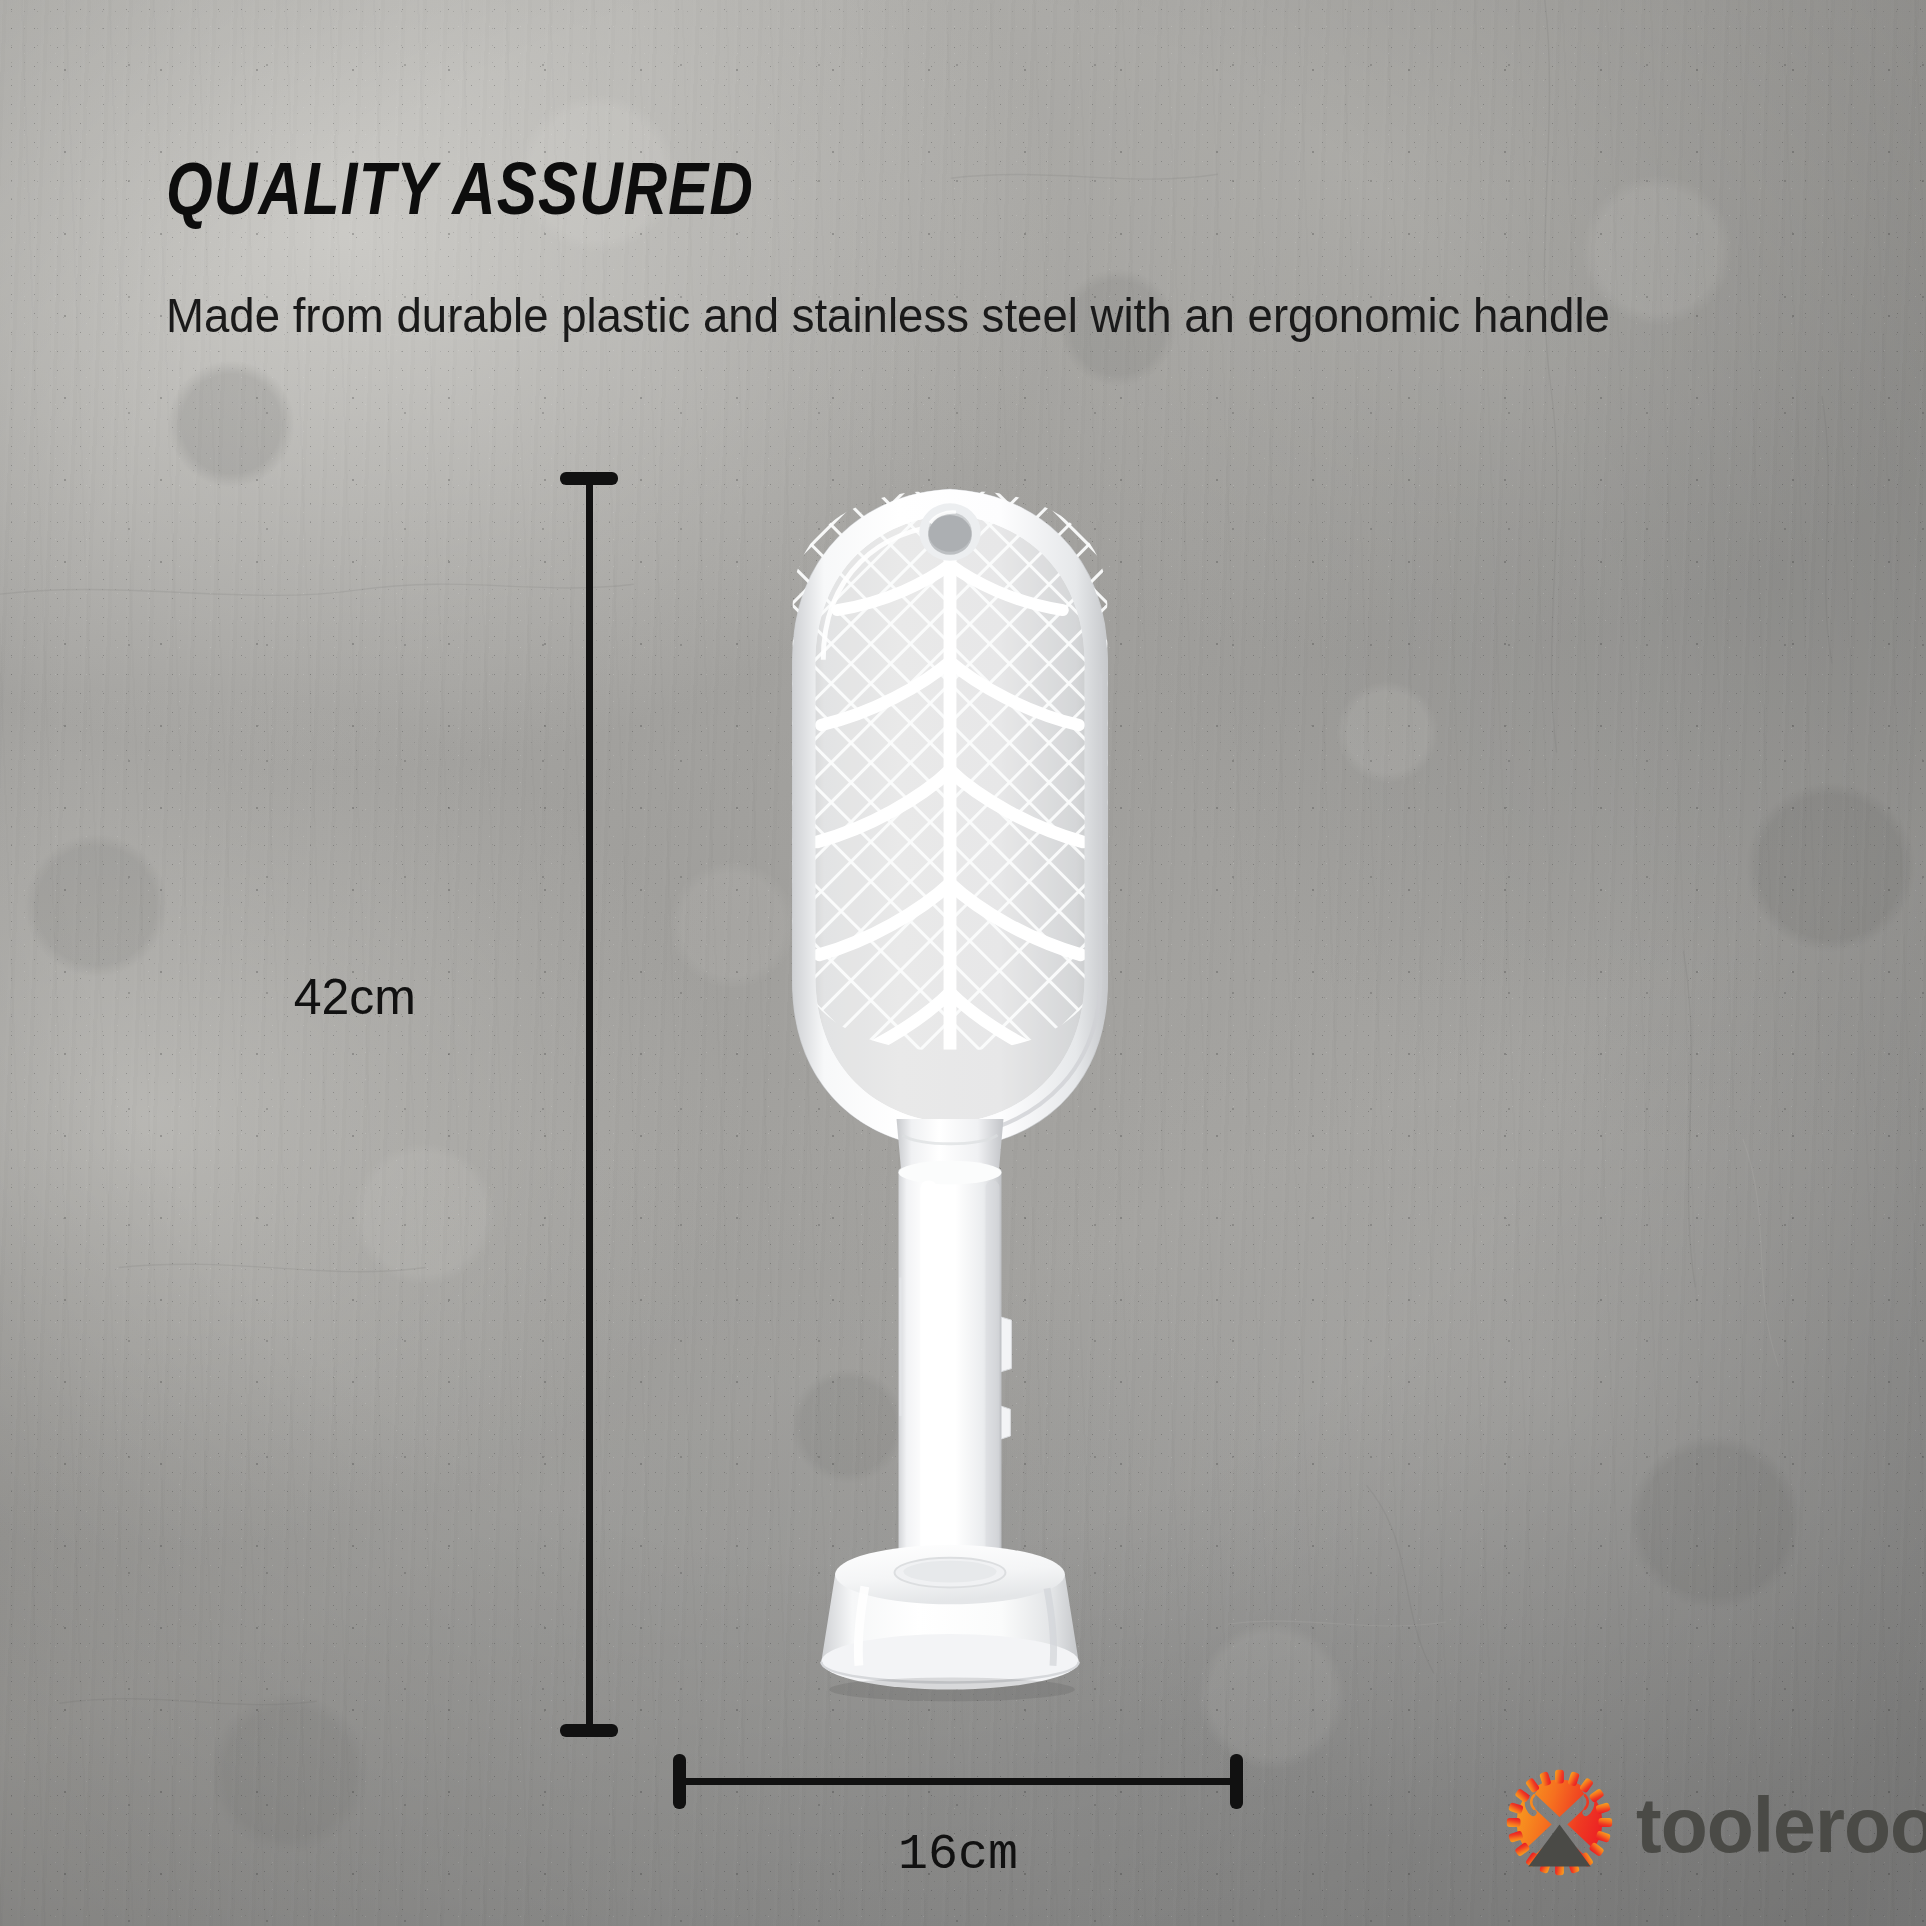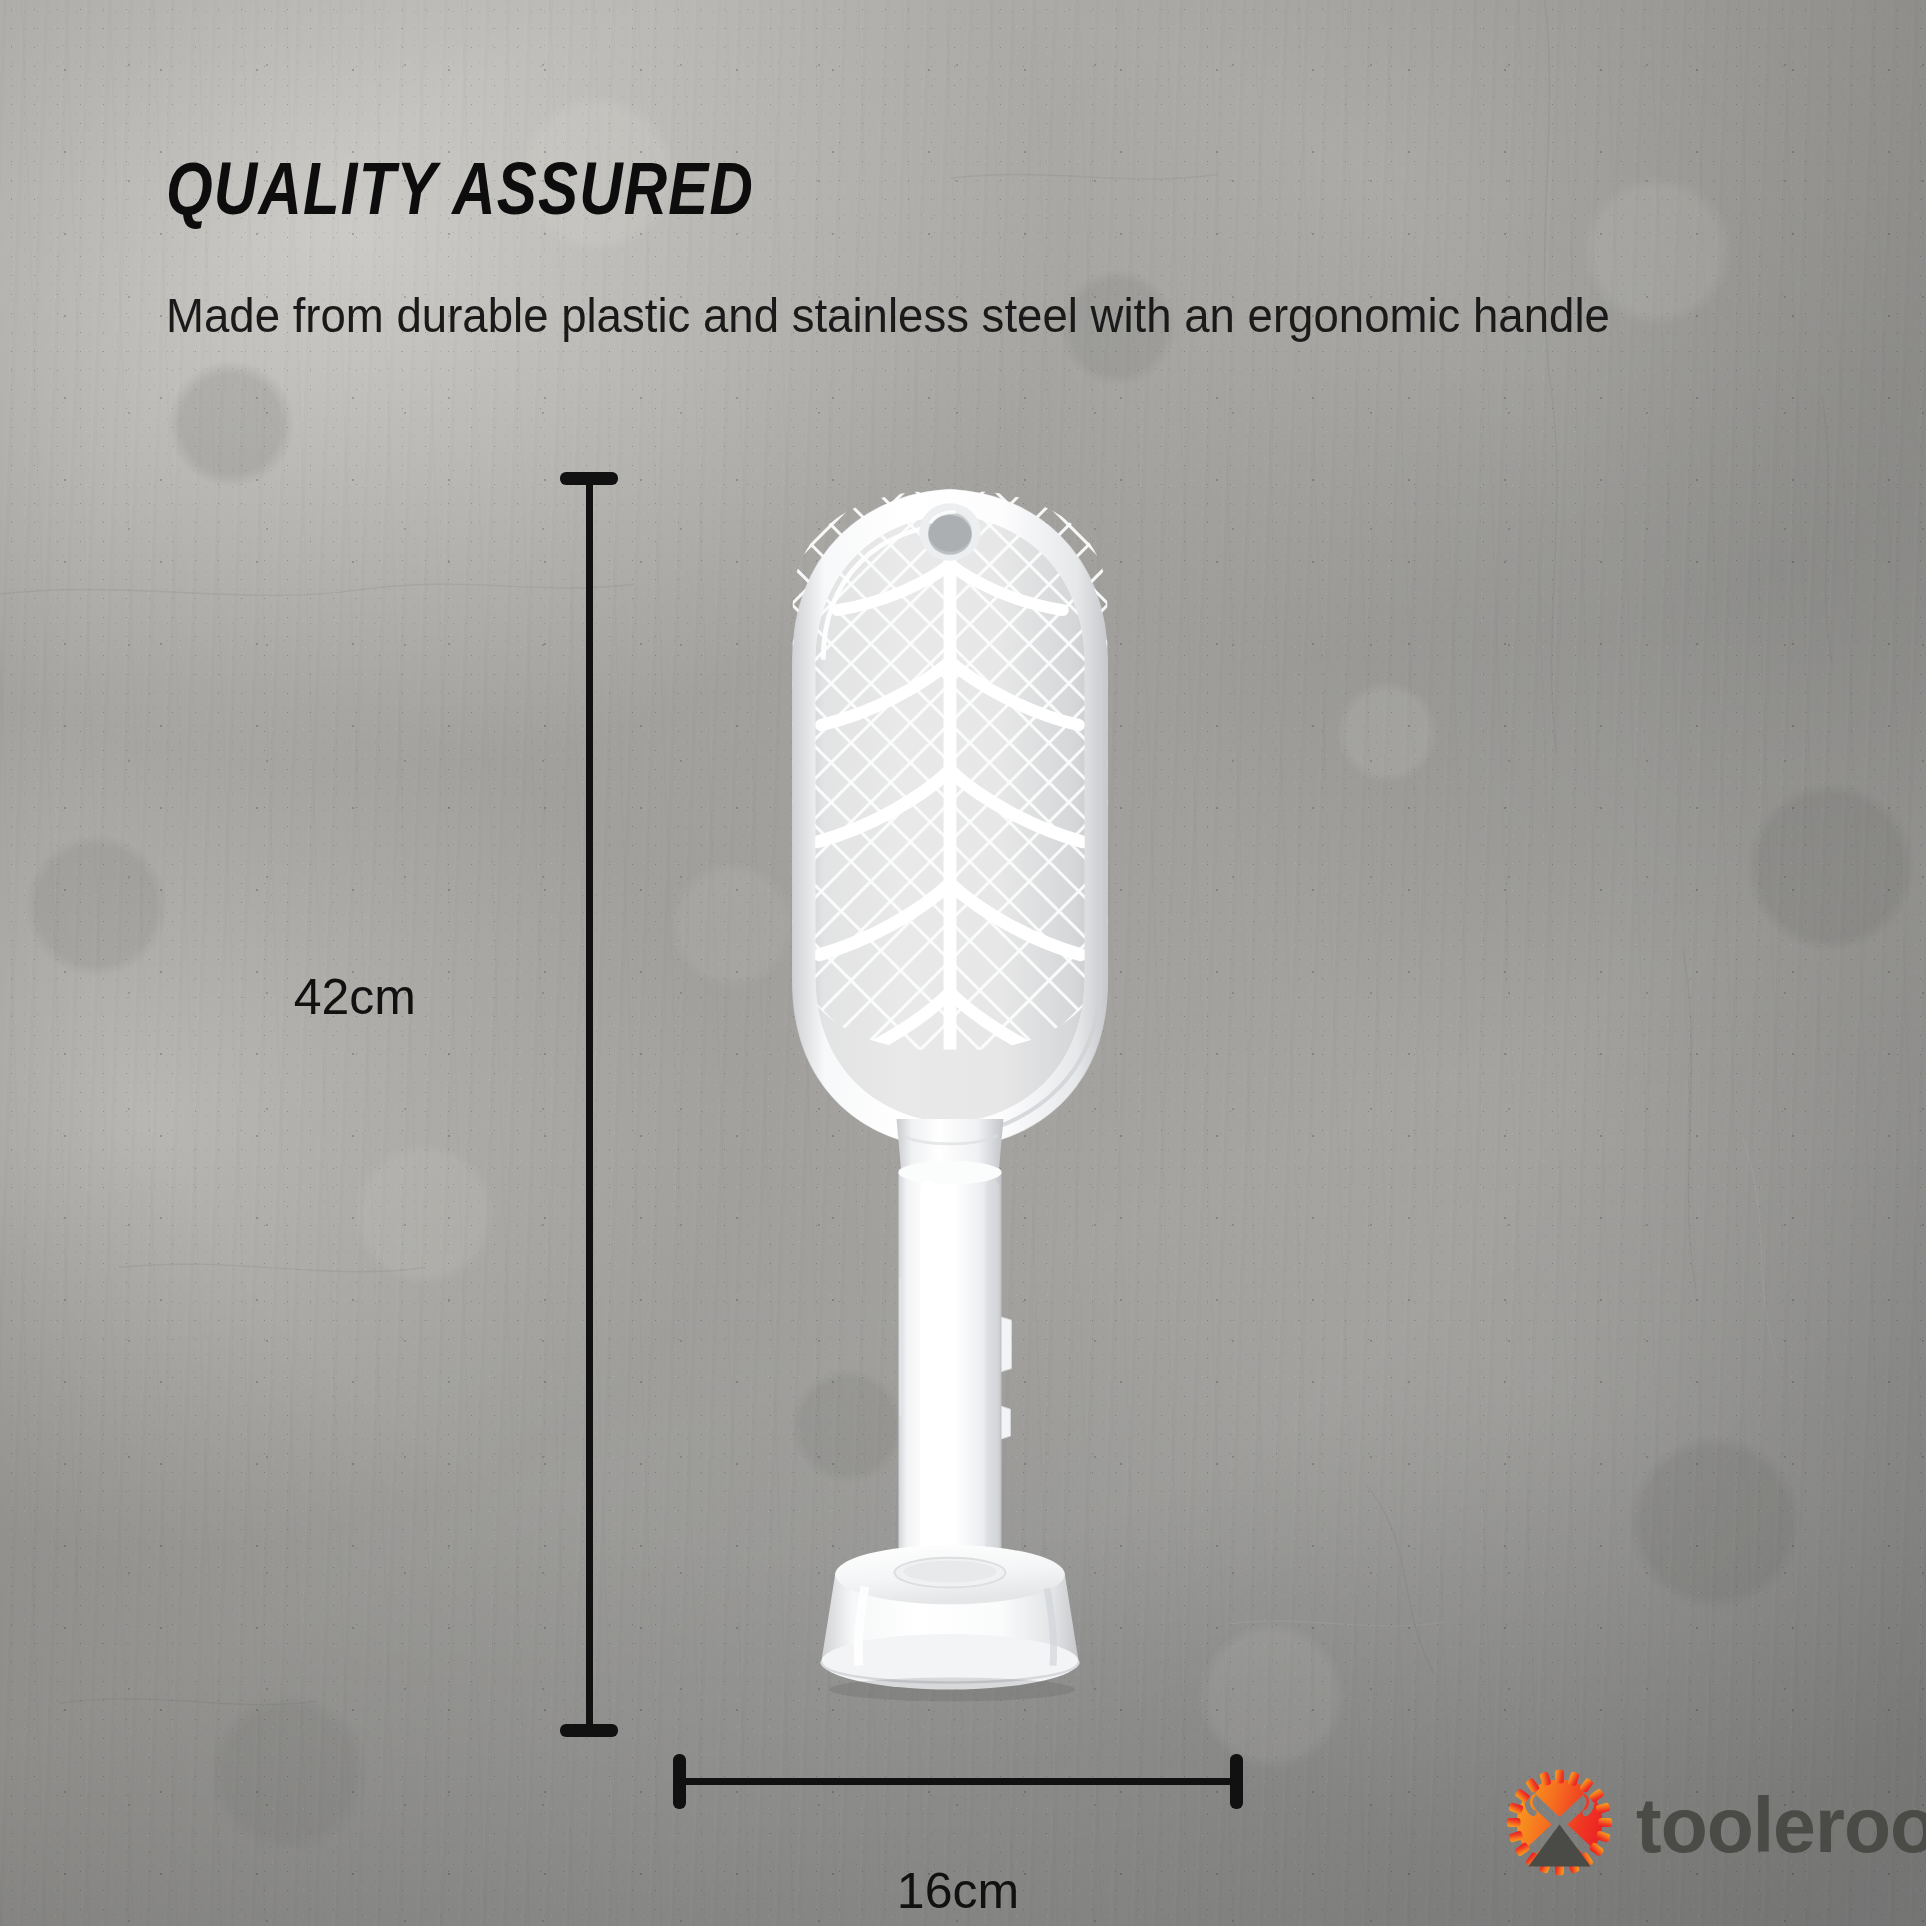--- a/index.html
+++ b/index.html
@@ -161,24 +161,23 @@
     background:#111;
     border-radius:6px;
   }
   .dim-h-cap-left  { left:673px; }
   .dim-h-cap-right { left:1230px; }
   .dim-h-label {
     position:absolute;
     left:958px; top:1854px;
     font-size:50px;
     color:#111;
-    font-family:Liberation Sans, sans-serif;
+    font-family:Liberation Mono, monospace;
     transform:translate(-50%,-50%);
     white-space:nowrap;
-    margin-top:37px;
   }
 
   
   #product {
     position:absolute;
     left:653px; top:426px;
     width:594px; height:1307px;
   }
   #product svg { display:block; width:100%; height:100%; overflow:visible; }
 

